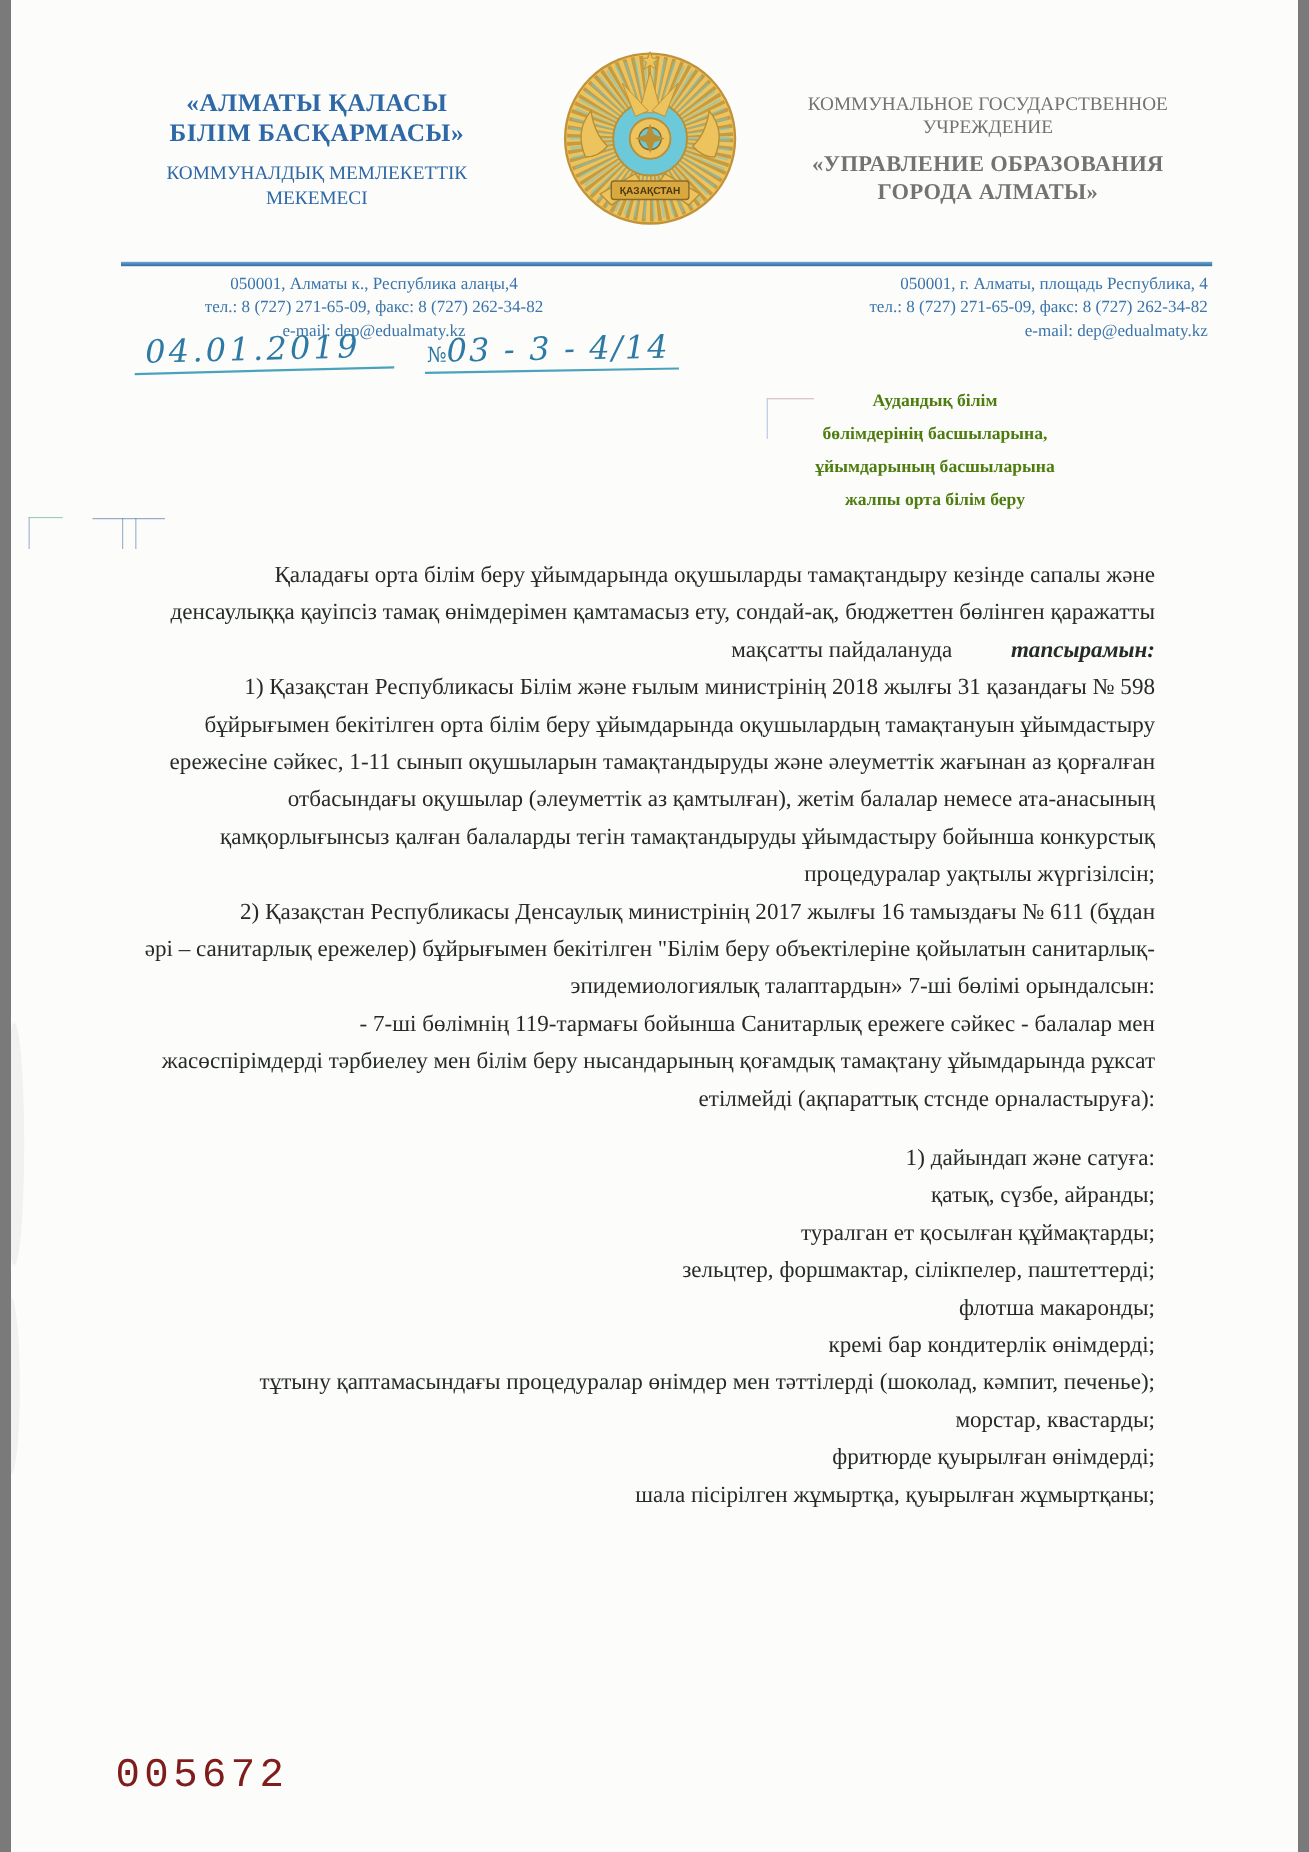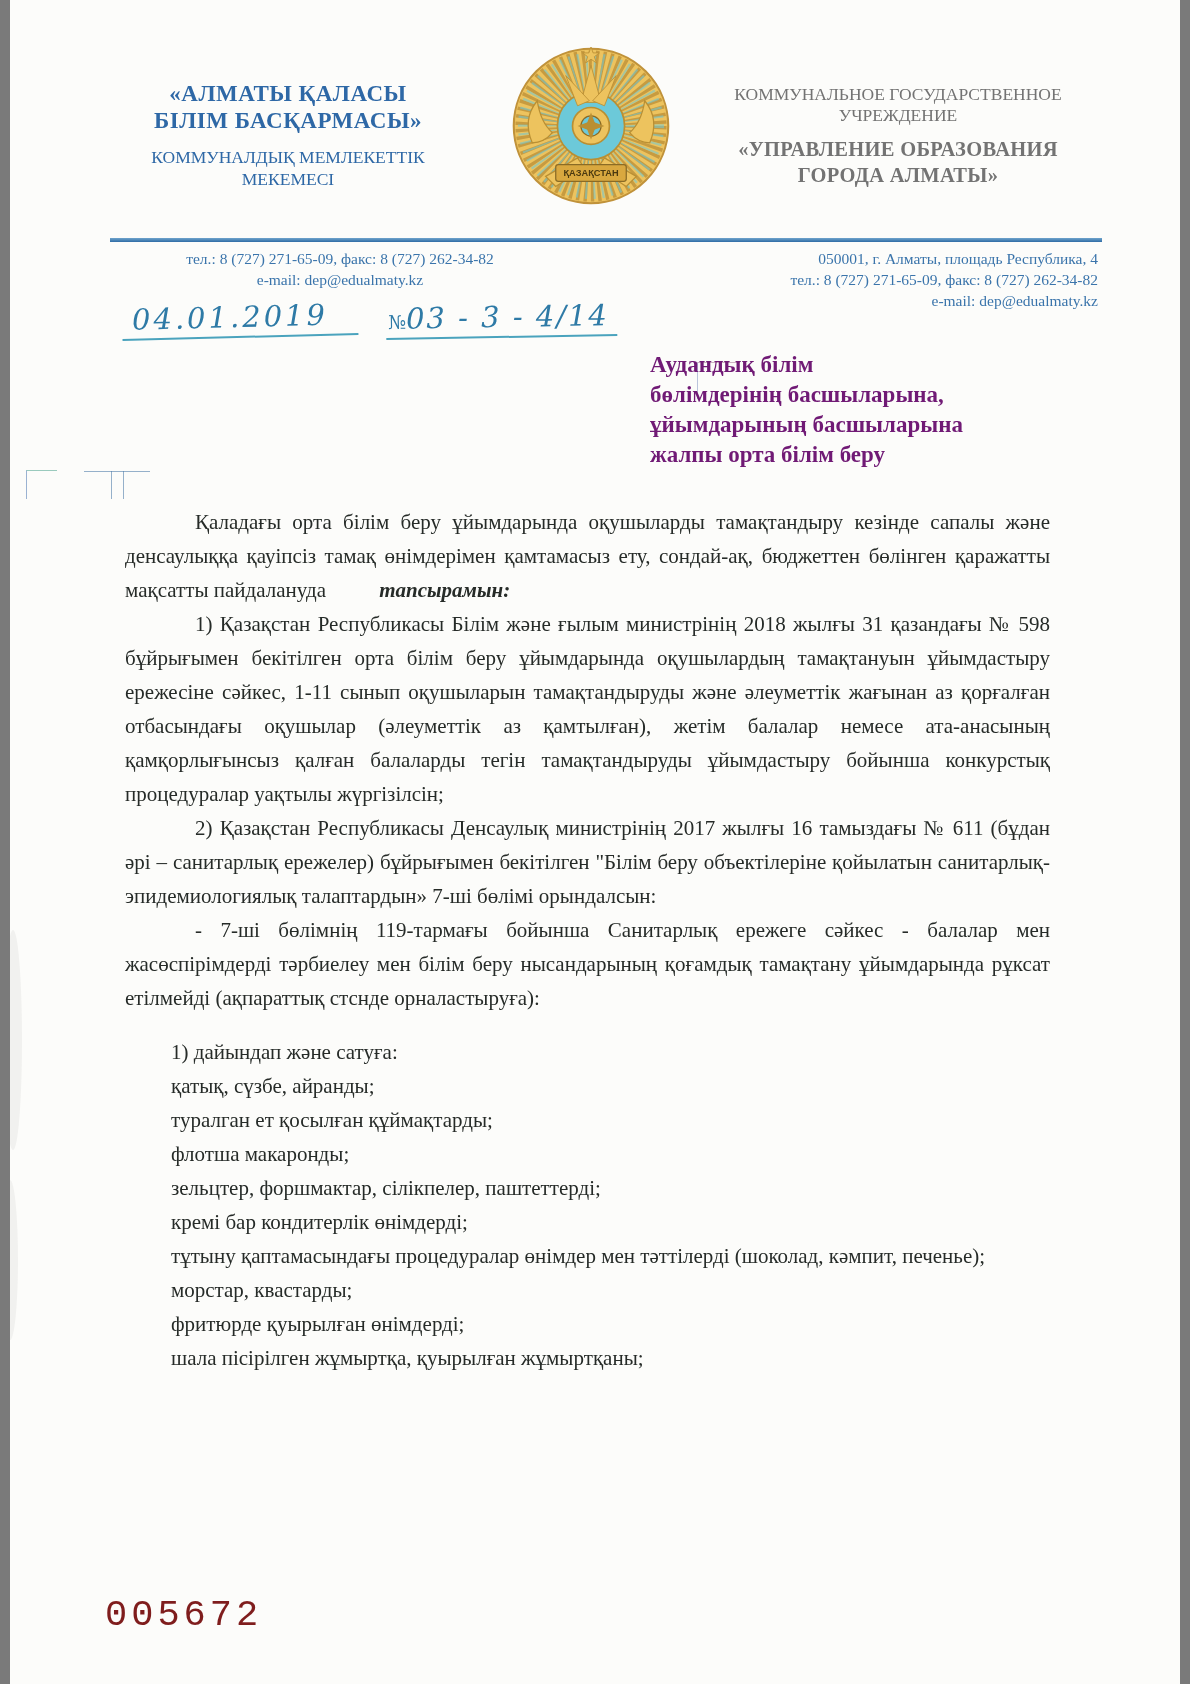--- a/index.html
+++ b/index.html
@@ -56,39 +56,39 @@
     display:inline-block;width:225px;margin-left:24px;
     border-bottom:2px solid #4aa3bd;
     font-size:29px;letter-spacing:2px;
     transform:rotate(-1deg);
     padding:0 4px 2px 2px;
   }
   .ref-no .nosign{font-size:19px;font-style:normal;letter-spacing:0;}
   
   .recipient{
     position:absolute;left:640px;top:350px;width:400px;
-    text-align:left;font-weight:bold;font-size:23px;line-height:30px;
-    color:#701a75;
+    text-align:center;font-weight:bold;font-size:16px;line-height:30px;
+    color:#4d7c0f;
   }
   
   .mark{position:absolute;}
   .mark-recipient{left:687px;top:362px;width:42px;height:36px;
     border-top:1.5px solid rgba(168,120,150,.55);border-left:1.5px solid rgba(120,140,190,.5);}
   .mark-a{left:16px;top:470px;width:30px;height:28px;
     border-top:1.5px solid rgba(90,170,150,.6);border-left:1.5px solid rgba(90,130,185,.6);}
   .mark-b{left:74px;top:471px;width:66px;height:0;
     border-top:1.5px solid rgba(80,125,170,.6);}
   .mark-b1{left:101px;top:471px;width:0;height:28px;border-left:1.5px solid rgba(80,125,170,.6);}
   .mark-b2{left:113px;top:471px;width:0;height:28px;border-left:1.5px solid rgba(80,125,170,.6);}
   
   .body-text{
     position:absolute;left:115px;top:505px;width:925px;
     font-size:21px;line-height:34px;text-align:justify;
   }
-  .body-text p{margin:0;padding:0;}
+  .body-text p{margin:0;padding:0;text-align:right;}
   .para{text-indent:70px;}
   .emph{font-weight:bold;font-style:italic;margin-left:48px;}
   .li{text-indent:46px;text-align:left;margin-top:21px;}
   .li.first{margin-top:20px;}
   .li.second{margin-top:0;}
   
   .stamp{
     position:absolute;left:95px;top:1594px;
     font-family:"Liberation Mono", monospace;
     font-size:37px;letter-spacing:4px;color:#7f1d1d;
@@ -154,20 +154,21 @@
     </div>
     <div class="org-title">
       <div>«УПРАВЛЕНИЕ ОБРАЗОВАНИЯ</div>
       <div>ГОРОДА АЛМАТЫ»</div>
     </div>
   </div>
 
   <div class="rule"></div>
 
   <div class="addr-left">
+    <div>050001, Алматы к., Республика алаңы,4</div>
     <div>тел.: 8 (727) 271-65-09, факс: 8 (727) 262-34-82</div>
     <div>e-mail: dep@edualmaty.kz</div>
   </div>
   <div class="addr-right">
     <div>050001, г. Алматы, площадь Республика, 4</div>
     <div>тел.: 8 (727) 271-65-09, факс: 8 (727) 262-34-82</div>
     <div>e-mail: dep@edualmaty.kz</div>
   </div>
 
   <div class="refline">
@@ -191,22 +192,22 @@
   </div>
 
   <div class="body-text">
     <p class="para"><span>Қаладағы орта білім беру ұйымдарында оқушыларды тамақтандыру кезінде сапалы және денсаулыққа қауіпсіз тамақ өнімдерімен қамтамасыз ету, сондай-ақ, бюджеттен бөлінген қаражатты мақсатты пайдалануда </span><span class="emph">тапсырамын:</span></p>
     <p class="para">1)   Қазақстан Республикасы Білім және ғылым министрінің  2018 жылғы 31 қазандағы № 598 бұйрығымен бекітілген орта білім беру ұйымдарында оқушылардың тамақтануын ұйымдастыру ережесіне сәйкес, 1-11 сынып оқушыларын тамақтандыруды және әлеуметтік жағынан аз қорғалған отбасындағы оқушылар (әлеуметтік аз қамтылған),  жетім балалар немесе ата-анасының қамқорлығынсыз қалған балаларды тегін тамақтандыруды ұйымдастыру бойынша конкурстық процедуралар уақтылы жүргізілсін;</p>
     <p class="para">2)   Қазақстан Республикасы Денсаулық министрінің 2017 жылғы 16 тамыздағы № 611 (бұдан әрі – санитарлық ережелер) бұйрығымен бекітілген "Білім беру объектілеріне қойылатын санитарлық-эпидемиологиялық талаптардын» 7-ші бөлімі орындалсын:</p>
     <p class="para">- 7-ші бөлімнің 119-тармағы бойынша Санитарлық ережеге сәйкес - балалар мен жасөспірімдерді тәрбиелеу мен білім беру нысандарының қоғамдық тамақтану ұйымдарында рұксат етілмейді (ақпараттық стснде орналастыруға):</p>
     <p class="li first">1)  дайындап және сатуға:</p>
     <p class="li second">қатық, сүзбе, айранды;</p>
     <p class="li">туралган ет қосылған құймақтарды;</p>
+    <p class="li">зельцтер, форшмактар, сілікпелер, паштеттерді;</p>
     <p class="li">флотша макаронды;</p>
-    <p class="li">зельцтер, форшмактар, сілікпелер, паштеттерді;</p>
     <p class="li">кремі бар кондитерлік өнімдерді;</p>
     <p class="li">тұтыну қаптамасындағы процедуралар өнімдер мен тәттілерді (шоколад, кәмпит, печенье);</p>
     <p class="li">морстар, квастарды;</p>
     <p class="li">фритюрде қуырылған өнімдерді;</p>
     <p class="li">шала пісірілген жұмыртқа, қуырылған жұмыртқаны;</p>
   </div>
 
   <div class="stamp">005672</div>
 
 </div>

